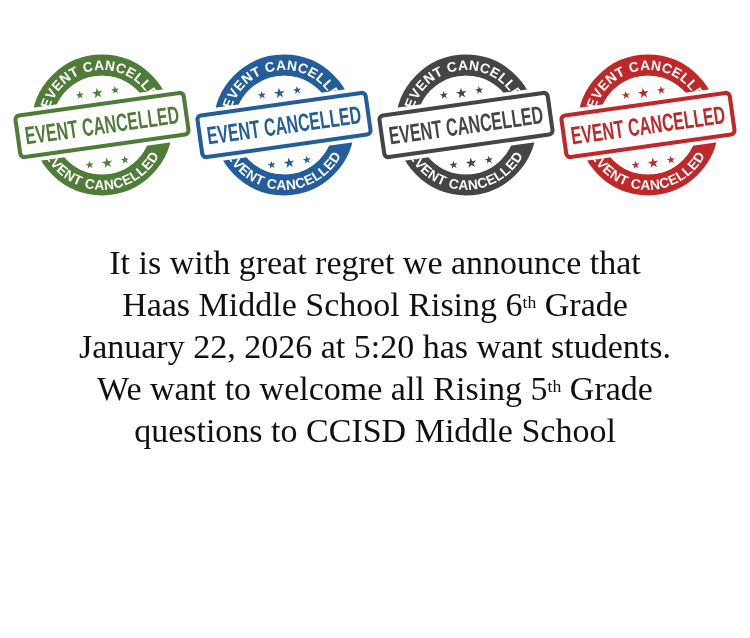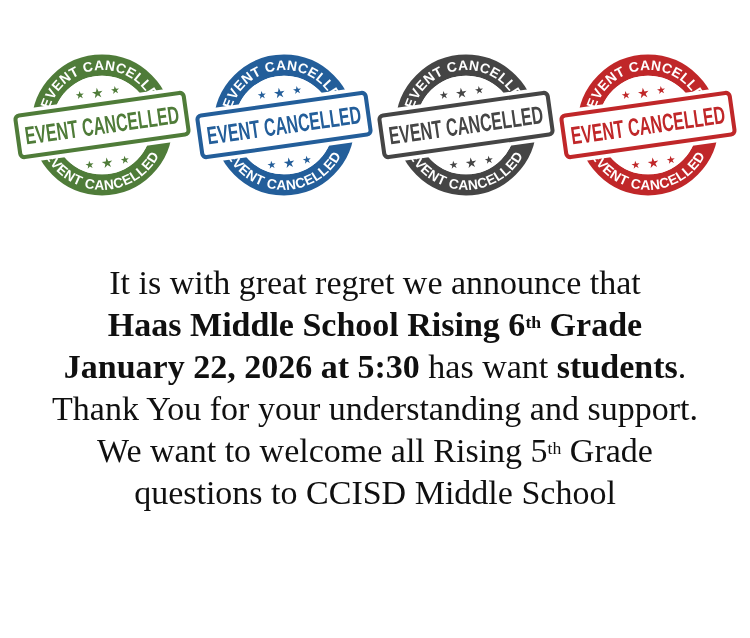--- a/index.html
+++ b/index.html
@@ -63,33 +63,33 @@
     stroke-width: 5px;
   }
   .stamp .banner-text {
     font-family: "Liberation Sans", sans-serif;
     font-weight: 700;
     font-size: 31px;
     fill: currentColor;
     text-anchor: middle;
   }
   .announcement {
-    margin-top: 64px;
+    margin-top: 44px;
     text-align: center;
     font-family: "Liberation Serif", serif;
     font-size: 34px;
     line-height: 42px;
     color: #101010;
   }
   .announcement p {
     margin: 0;
   }
   .announcement .bold,
   .announcement b {
-    font-weight: 700;
+    font-weight: 400;
   }
   .announcement sup {
     font-size: 0.52em;
     line-height: 0;
     vertical-align: baseline;
     position: relative;
     top: -0.48em;
   }
 </style>
 </head>
@@ -185,19 +185,18 @@
         <text class="star big" x="110" y="143">★</text>
         <text class="star small" x="132" y="141">★</text>
       </g>
     </svg>
 
   </div>
 
   <div class="announcement">
     <p>It is with great regret we announce that</p>
     <p class="bold"><span>Haas Middle School Rising 6</span><sup>th</sup><span> Grade</span></p>
-    <p><b>January 22, 2026 at 5:30</b><span> has want </span><b>students</b><span>.</span></p>
-    <p>Thank You for your understanding and support.</p>
+    <p><b>January 22, 2026 at 5:20</b><span> has want </span><b>students</b><span>.</span></p>
     <p><span>We want to welcome all Rising 5</span><sup>th</sup><span> Grade</span></p>
     <p>questions to CCISD Middle School</p>
   </div>
 
 </div>
 
 </body></html>

